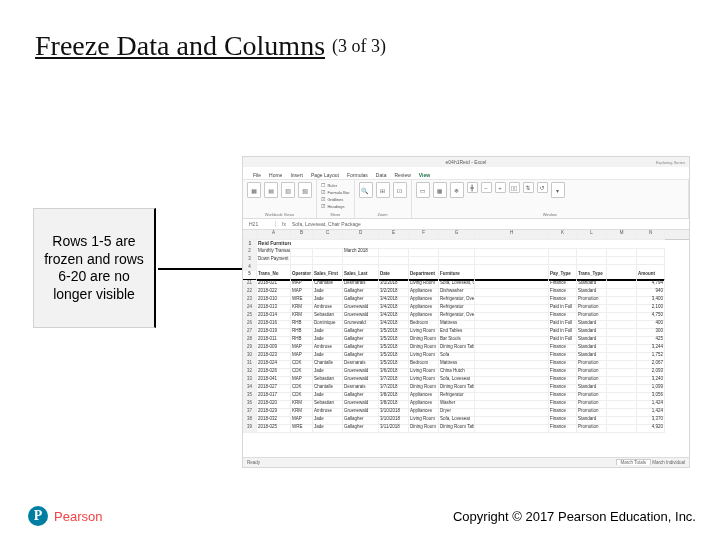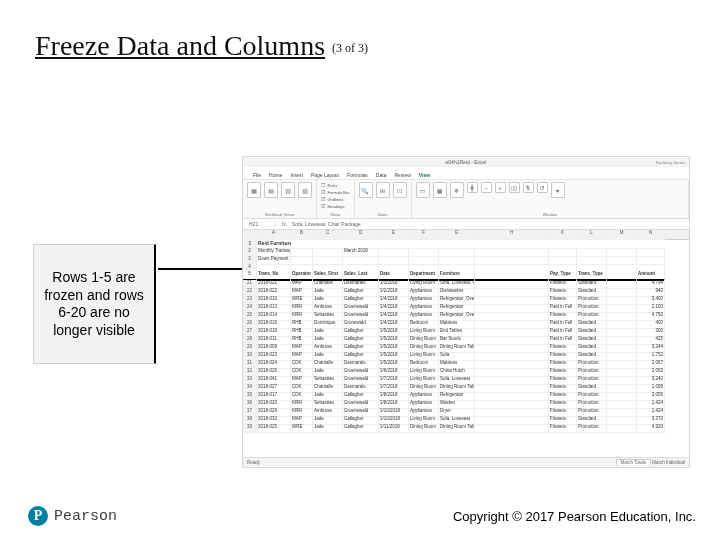--- a/index.html
+++ b/index.html
@@ -14,41 +14,40 @@
   }
   .slide-title {
     position: absolute;
     top: 30px;
     left: 35px;
     font-family: Georgia, "Times New Roman", serif;
     font-size: 28px;
     color: #111;
   }
   .slide-title .underline { text-decoration: underline; }
-  .slide-title .paren { font-size: 12px; vertical-align: 3px; }
+  .slide-title .paren { font-size: 18px; vertical-align: 3px; }
 
   
   .callout {
     position: absolute;
     top: 208px;
     left: 33px;
     width: 123px;
     height: 120px;
     background: #f2f2f2;
     border: 1px solid #d0d0d0;
     border-right: 2px solid #000;
     text-align: center;
     font-size: 14px;
     line-height: 1.25;
     padding: 8px 4px;
     box-sizing: border-box;
     display: flex;
     align-items: center;
     justify-content: center;
-    margin-top: 36px;
   }
   .callout-line {
     position: absolute;
     top: 268px;
     left: 158px;
     width: 84px;
     height: 2px;
     background: #000;
   }
 
@@ -218,21 +217,21 @@
     align-items: center;
     gap: 6px;
   }
   .logo-circle {
     width: 20px; height: 20px; border-radius: 50%;
     background: #007fa3;
     display: flex; align-items: center; justify-content: center;
     color: #fff; font-weight: bold; font-family: Georgia, serif;
     font-size: 14px;
   }
-  .logo-text { font-family: Liberation Mono, monospace; font-size: 15px; color: #404040; }
+  .logo-text { font-family: Liberation Sans, sans-serif; font-size: 13px; color: #ef4444; }
 </style>
 </head>
 <body>
 
 <div class="slide-title">
   <span class="underline">Freeze Data and Columns</span>
   <span class="paren">(3 of 3)</span>
 </div>
 
 <div class="callout">

